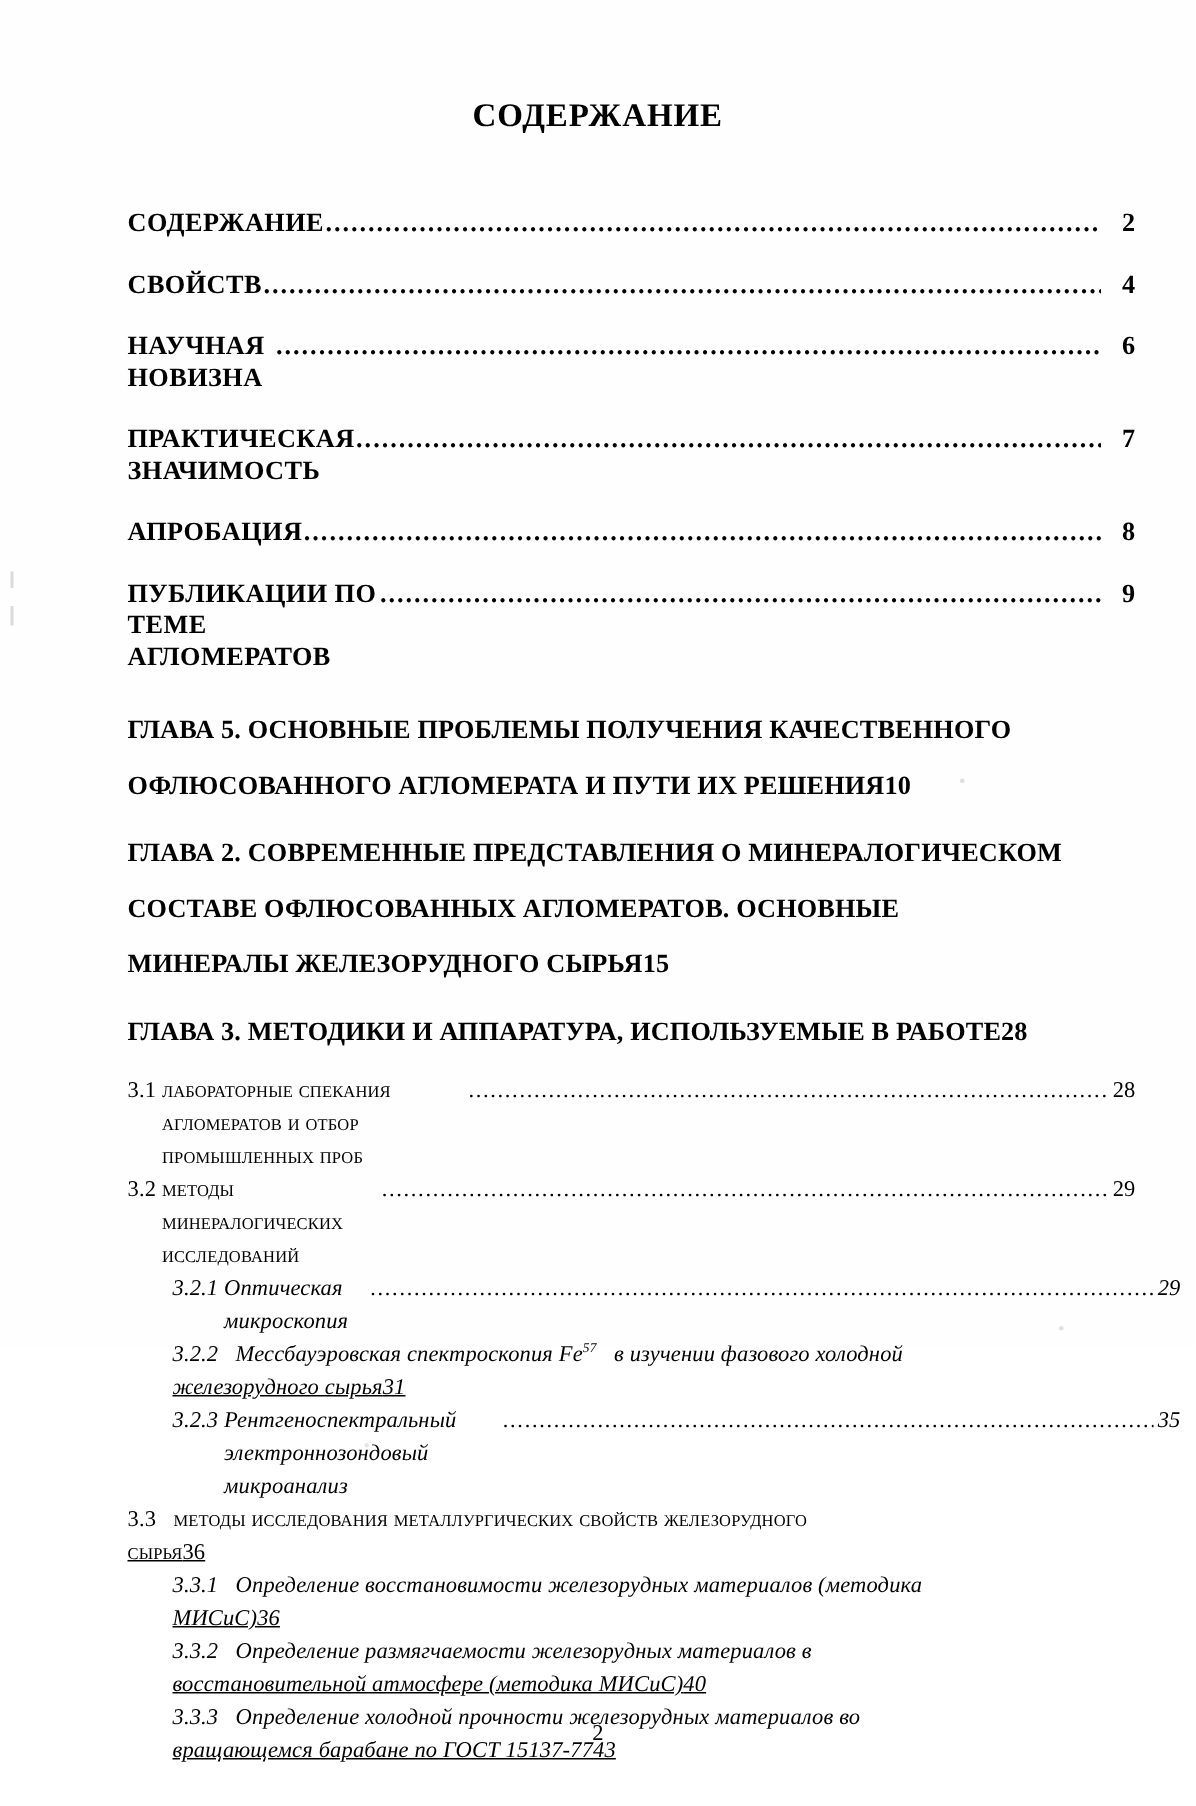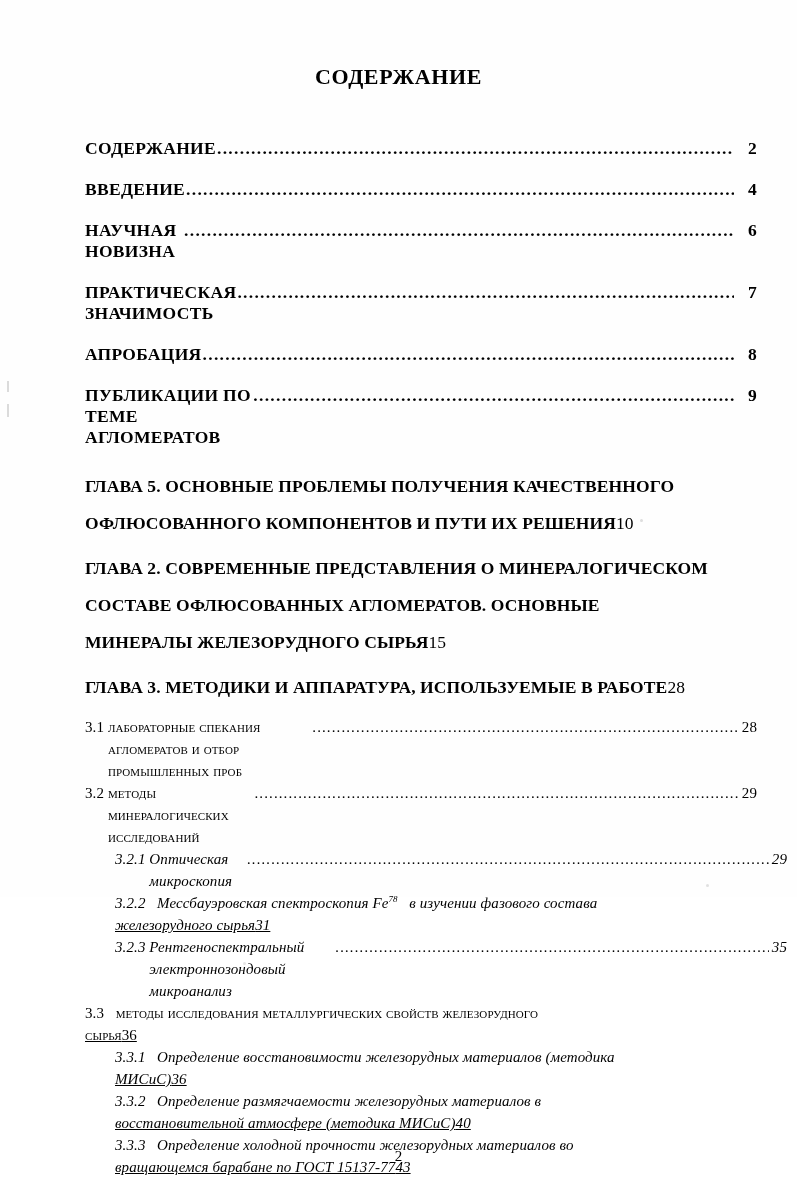--- a/index.html
+++ b/index.html
@@ -93,21 +93,21 @@
   
   .chapter {
     font-size: 17.5px;
     font-weight: bold;
     letter-spacing: 0.1px;
     line-height: 37px;
     margin-bottom: 8px;
   }
   .chapter .line { display: flex; align-items: baseline; }
   .chapter .cont { display: block; }
-  .chapter .pg { font-weight: normal; min-width: 22px; }
+  .chapter .pg { font-weight: bold; min-width: 22px; }
 
   
   .lvl2 {
     font-size: 15px;
     font-variant: small-caps;
     text-transform: lowercase;
     line-height: 22px;
     letter-spacing: 0.1px;
   }
   .lvl2 .num { text-transform: none; font-variant: normal; }
@@ -153,21 +153,21 @@
 
   <div class="toc">
 
     <div class="entry lvl0">
       <span class="txt">СОДЕРЖАНИЕ</span>
       <span class="leader"></span>
       <span class="pg">2</span>
     </div>
 
     <div class="entry lvl0">
-      <span class="txt">ВВЕДЕНИЕ</span>
+      <span class="txt">СВОЙСТВ</span>
       <span class="leader"></span>
       <span class="pg">4</span>
     </div>
 
     <div class="entry lvl0">
       <span class="txt">НАУЧНАЯ НОВИЗНА</span>
       <span class="leader"></span>
       <span class="pg">6</span>
     </div>
 
@@ -185,21 +185,21 @@
 
     <div class="entry lvl0">
       <span class="txt">ПУБЛИКАЦИИ ПО ТЕМЕ АГЛОМЕРАТОВ</span>
       <span class="leader"></span>
       <span class="pg">9</span>
     </div>
 
     <div class="chapter" style="margin-top:12px;">
       <span class="cont">ГЛАВА 5. ОСНОВНЫЕ ПРОБЛЕМЫ ПОЛУЧЕНИЯ КАЧЕСТВЕННОГО</span>
       <span class="line">
-        <span class="txt">ОФЛЮСОВАННОГО КОМПОНЕНТОВ И ПУТИ ИХ РЕШЕНИЯ </span>
+        <span class="txt">ОФЛЮСОВАННОГО АГЛОМЕРАТА И ПУТИ ИХ РЕШЕНИЯ </span>
         <span class="leader"></span>
         <span class="pg">10</span>
       </span>
     </div>
 
     <div class="chapter" style="margin-top:6px;">
       <span class="cont">ГЛАВА 2. СОВРЕМЕННЫЕ ПРЕДСТАВЛЕНИЯ О МИНЕРАЛОГИЧЕСКОМ</span>
       <span class="cont">СОСТАВЕ ОФЛЮСОВАННЫХ АГЛОМЕРАТОВ. ОСНОВНЫЕ</span>
       <span class="line">
         <span class="txt">МИНЕРАЛЫ ЖЕЛЕЗОРУДНОГО СЫРЬЯ</span>
@@ -239,23 +239,23 @@
         <span class="txt">&nbsp;</span>
         <span class="txt">Оптическая микроскопия</span>
         <span class="leader"></span>
         <span class="pg">29</span>
       </div>
 
       <div class="lvl3">
         <span class="plain-line">
           <span>3.2.2</span>
           <span>&nbsp;</span>
-          <span>Мессбауэровская спектроскопия Fe</span><sup>78</sup>
-          <span>&nbsp;</span>
-          <span>в изучении фазового состава</span>
+          <span>Мессбауэровская спектроскопия Fe</span><sup>57</sup>
+          <span>&nbsp;</span>
+          <span>в изучении фазового холодной</span>
         </span>
         <span class="wrap-line">
           <span class="txt">железорудного сырья</span>
           <span class="leader"></span>
           <span class="pg">31</span>
         </span>
       </div>
 
       <div class="entry lvl3">
         <span class="txt">3.2.3</span>

